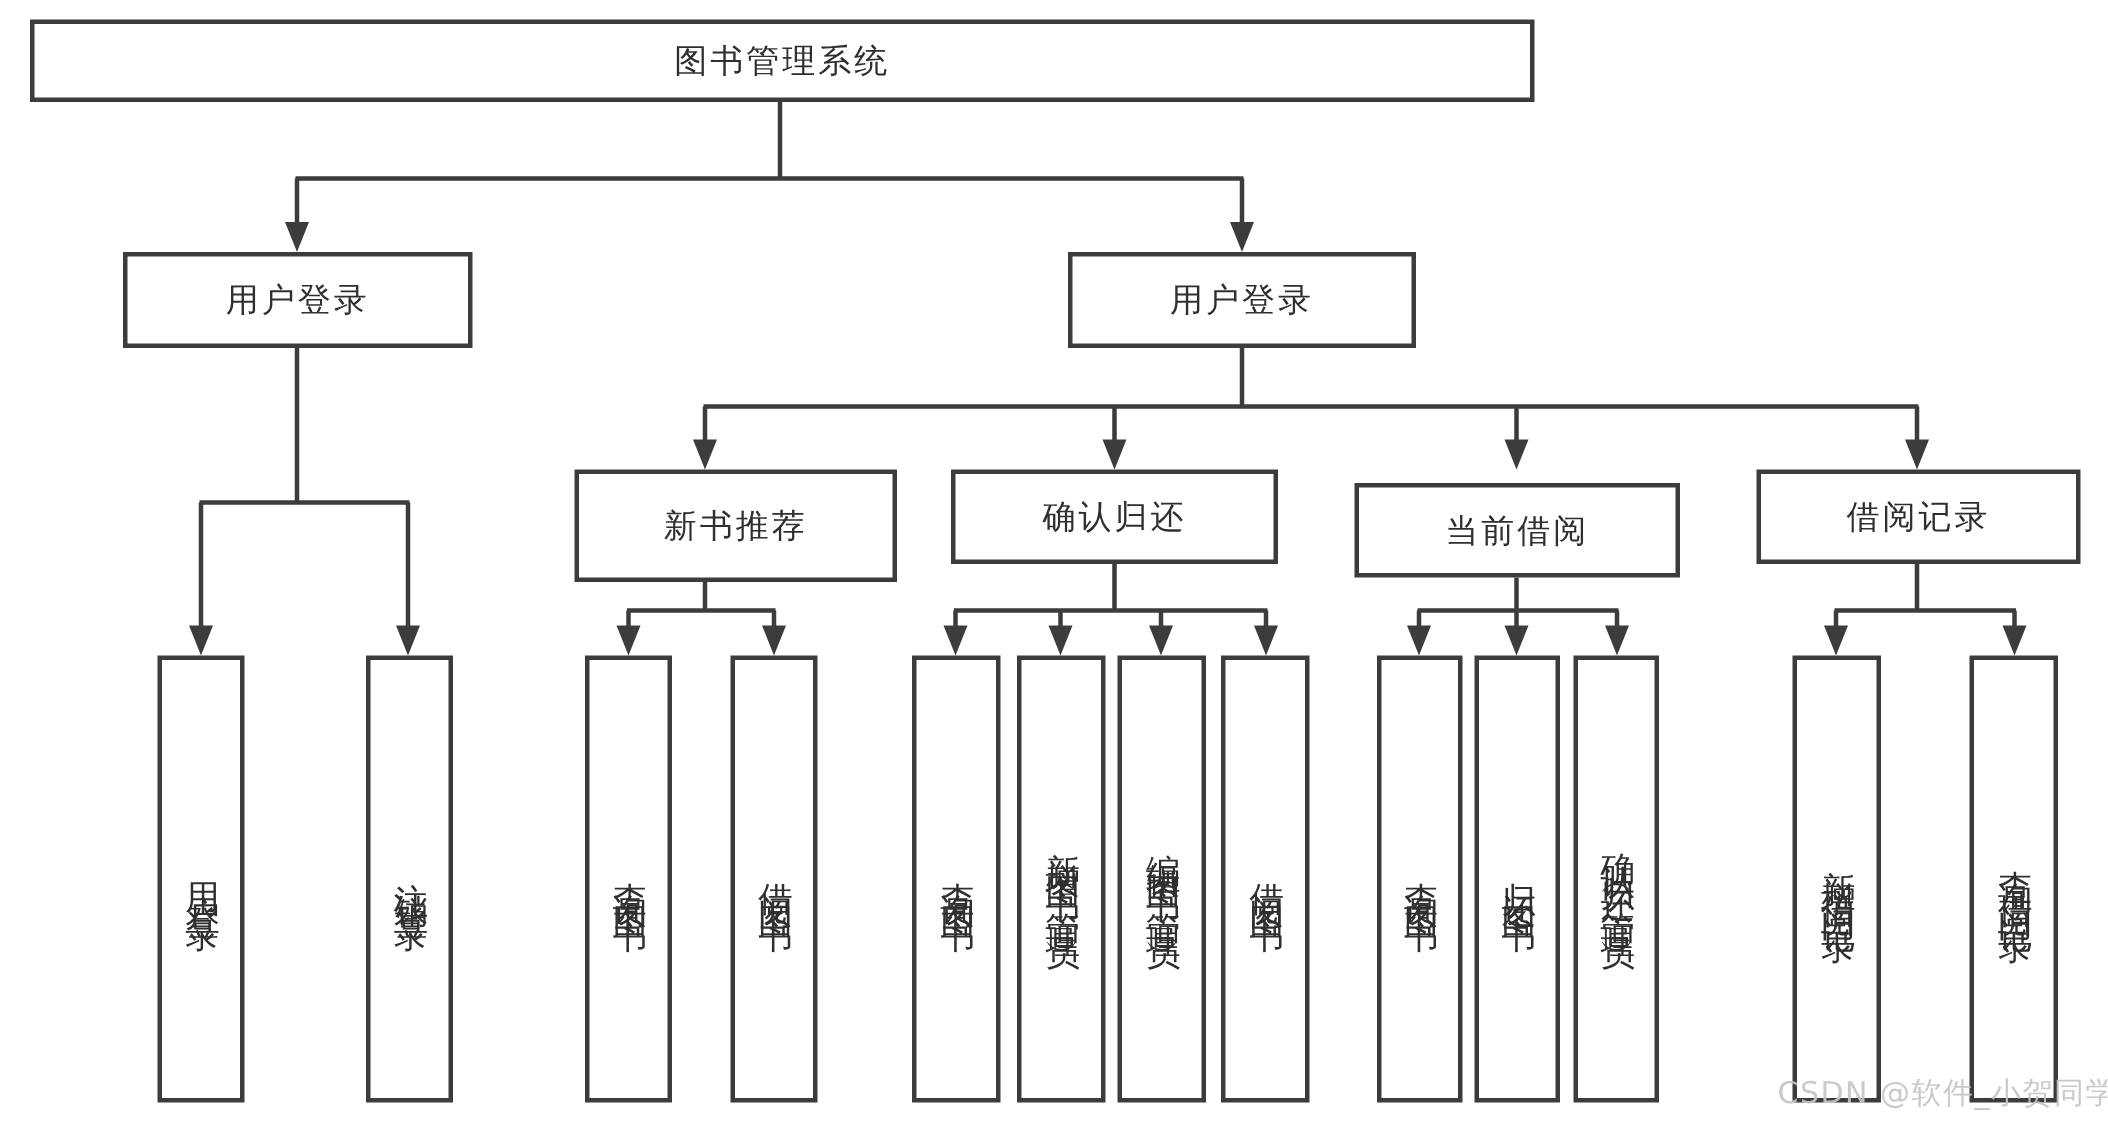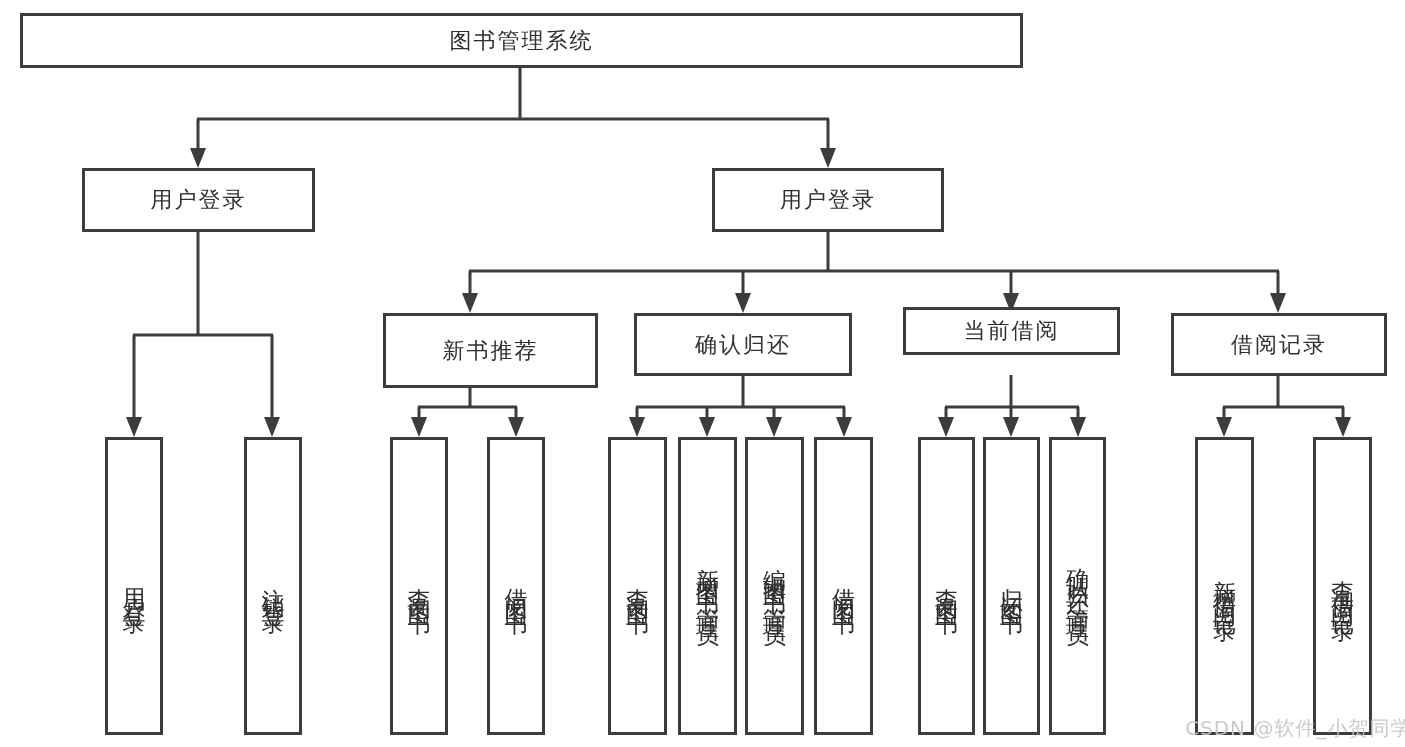--- a/index.html
+++ b/index.html
@@ -15,21 +15,21 @@
     border:3px solid #3c3c3c;background:#ffffff;
     display:flex;align-items:center;justify-content:center;
     color:#2f2f2f;z-index:1;
   }
   .h-label{font-size:22px;letter-spacing:2px;white-space:nowrap;}
   .root   {left:20px;  top:13px;  width:1003px;height:55px;}
   .lv2-a  {left:82px;  top:168px; width:233px; height:64px;}
   .lv2-b  {left:712px; top:168px; width:232px; height:64px;}
   .lv3-a  {left:383px; top:313px; width:215px; height:75px;}
   .lv3-b  {left:634px; top:313px; width:218px; height:63px;}
-  .lv3-c  {left:903px; top:307px; width:217px; height:48px;}
+  .lv3-c  {left:903px; top:322px; width:217px; height:63px;}
   .lv3-d  {left:1171px;top:313px; width:216px; height:63px;}
   .leaf{top:437px;width:58px;height:298px;}
   .v-label{
     writing-mode:vertical-rl;
     font-size:23px;letter-spacing:8px;line-height:1;
     white-space:nowrap;color:#2f2f2f;
   }
   .lf-1a{left:105px;} .lf-1b{left:244px;}
   .lf-2a{left:390px;} .lf-2b{left:487px;}
   .lf-3a{left:608px;width:59px;} .lf-3b{left:678px;width:59px;}

